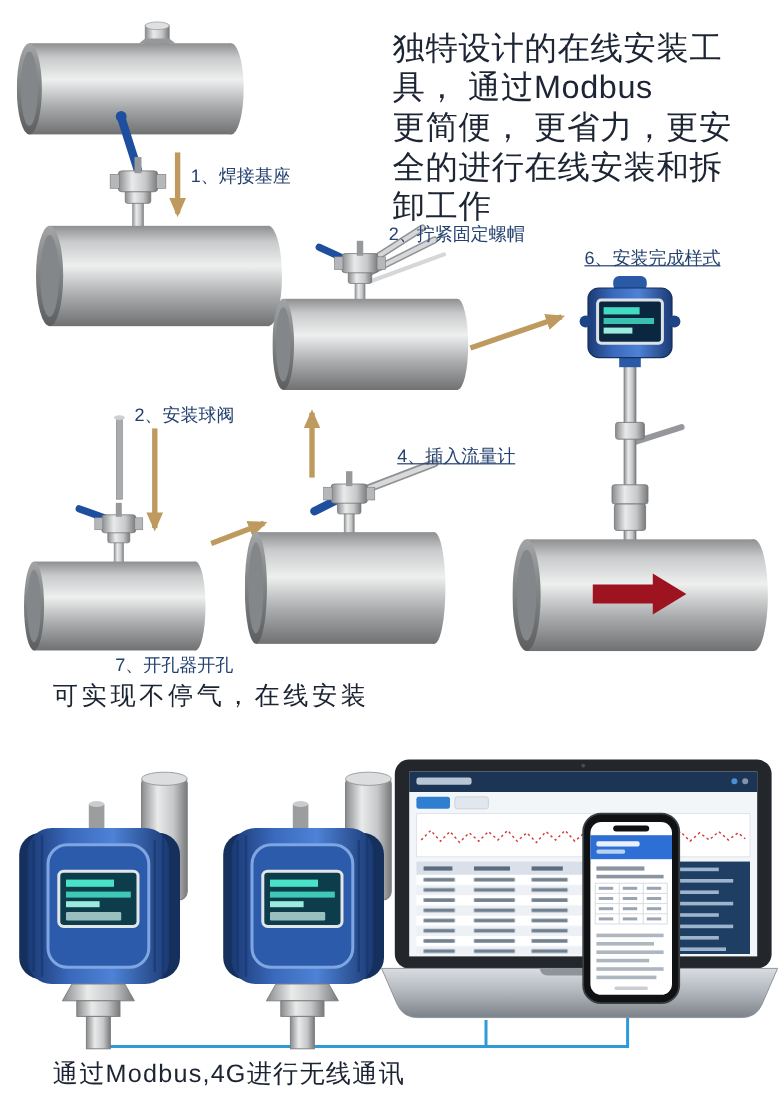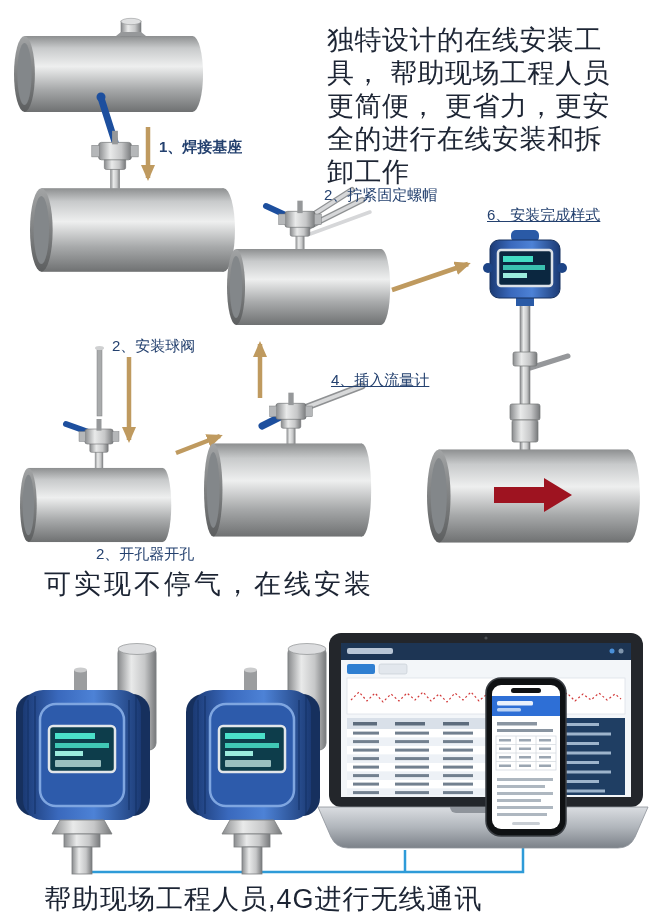--- a/index.html
+++ b/index.html
@@ -6,27 +6,27 @@
   html,body { background:#ffffff; }
   body { font-family:"Liberation Sans","DejaVu Sans",sans-serif; }
   .page { position:relative; width:650px; height:923px; background:#ffffff; overflow:hidden; }
   .art { position:absolute; left:0; top:0; }
   .intro {
     position:absolute; left:327px; top:24px; width:322px;
     font-size:27px; line-height:33px; color:#1d2534; font-weight:500;
     letter-spacing:0.5px; white-space:pre-wrap;
   }
   .step-label { position:absolute; font-size:15px; color:#24416f; font-weight:500; white-space:nowrap; }
-  .lbl-1 { left:159px; top:138px;font-weight:bold; }
+  .lbl-1 { left:159px; top:138px; }
   .lbl-2 { left:112px; top:337px; }
   .lbl-3 { left:96px;  top:545px; }
   .lbl-4 { left:331px; top:371px;text-decoration:underline; }
   .lbl-5 { left:324px; top:186px; }
   .lbl-6 { left:487px; top:206px;text-decoration:underline; }
-  .caption { position:absolute; font-size:27px; color:#1c2433; letter-spacing:3px; font-weight:500; white-space:nowrap; }
+  .caption { position:absolute; font-size:21px; color:#1c2433; letter-spacing:3px; font-weight:500; white-space:nowrap; }
   .cap-mid    { left:44px; top:566px; }
   .cap-bottom { left:44px; top:881px; letter-spacing:1px; }
 </style>
 </head>
 <body>
 
 <div class="page">
 
   <svg class="art" width="650" height="923" viewBox="0 0 650 923" xmlns="http://www.w3.org/2000/svg">
     <defs>
@@ -265,28 +265,28 @@
         <rect x="497" y="792" width="56" height="3"></rect>
           <rect x="497" y="799" width="44" height="3"></rect>
         <rect x="497" y="806" width="56" height="3"></rect>
           <rect x="497" y="813" width="50" height="3"></rect>
       </g>
       <rect x="512" y="822" width="28" height="3" rx="1.5" fill="#c9ced4"></rect>
     </g>
   </svg>
 
   <div class="intro">独特设计的在线安装工
-具， 帮助现场工程人员
+具， 通过Modbus
 更简便， 更省力，更安
 全的进行在线安装和拆
 卸工作</div>
 
   <div class="step-label lbl-1">1、焊接基座</div>
   <div class="step-label lbl-2">2、安装球阀</div>
-  <div class="step-label lbl-3">2、开孔器开孔</div>
+  <div class="step-label lbl-3">7、开孔器开孔</div>
   <div class="step-label lbl-4">4、插入流量计</div>
   <div class="step-label lbl-5">2、拧紧固定螺帽</div>
   <div class="step-label lbl-6">6、安装完成样式</div>
 
   <div class="caption cap-mid">可实现不停气，在线安装</div>
-  <div class="caption cap-bottom">帮助现场工程人员,4G进行无线通讯</div>
+  <div class="caption cap-bottom">通过Modbus,4G进行无线通讯</div>
 
 </div>
 
 </body></html>

